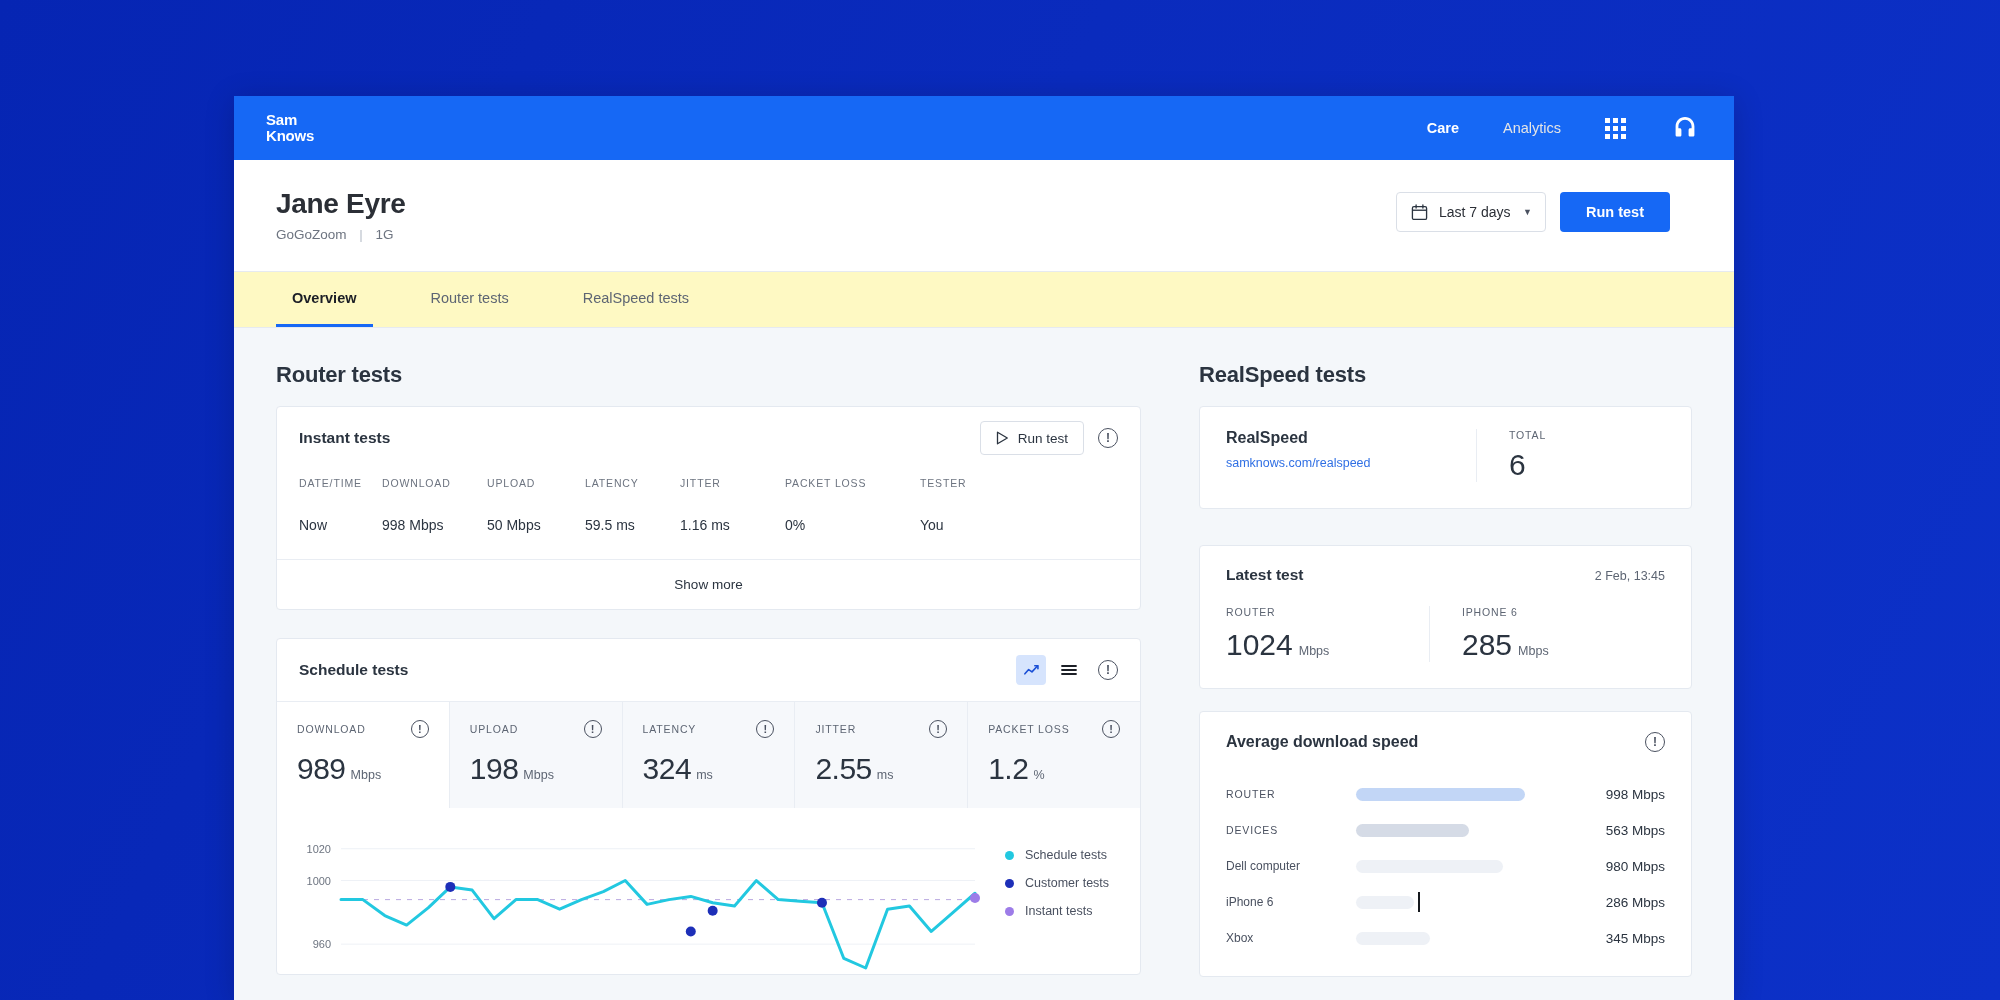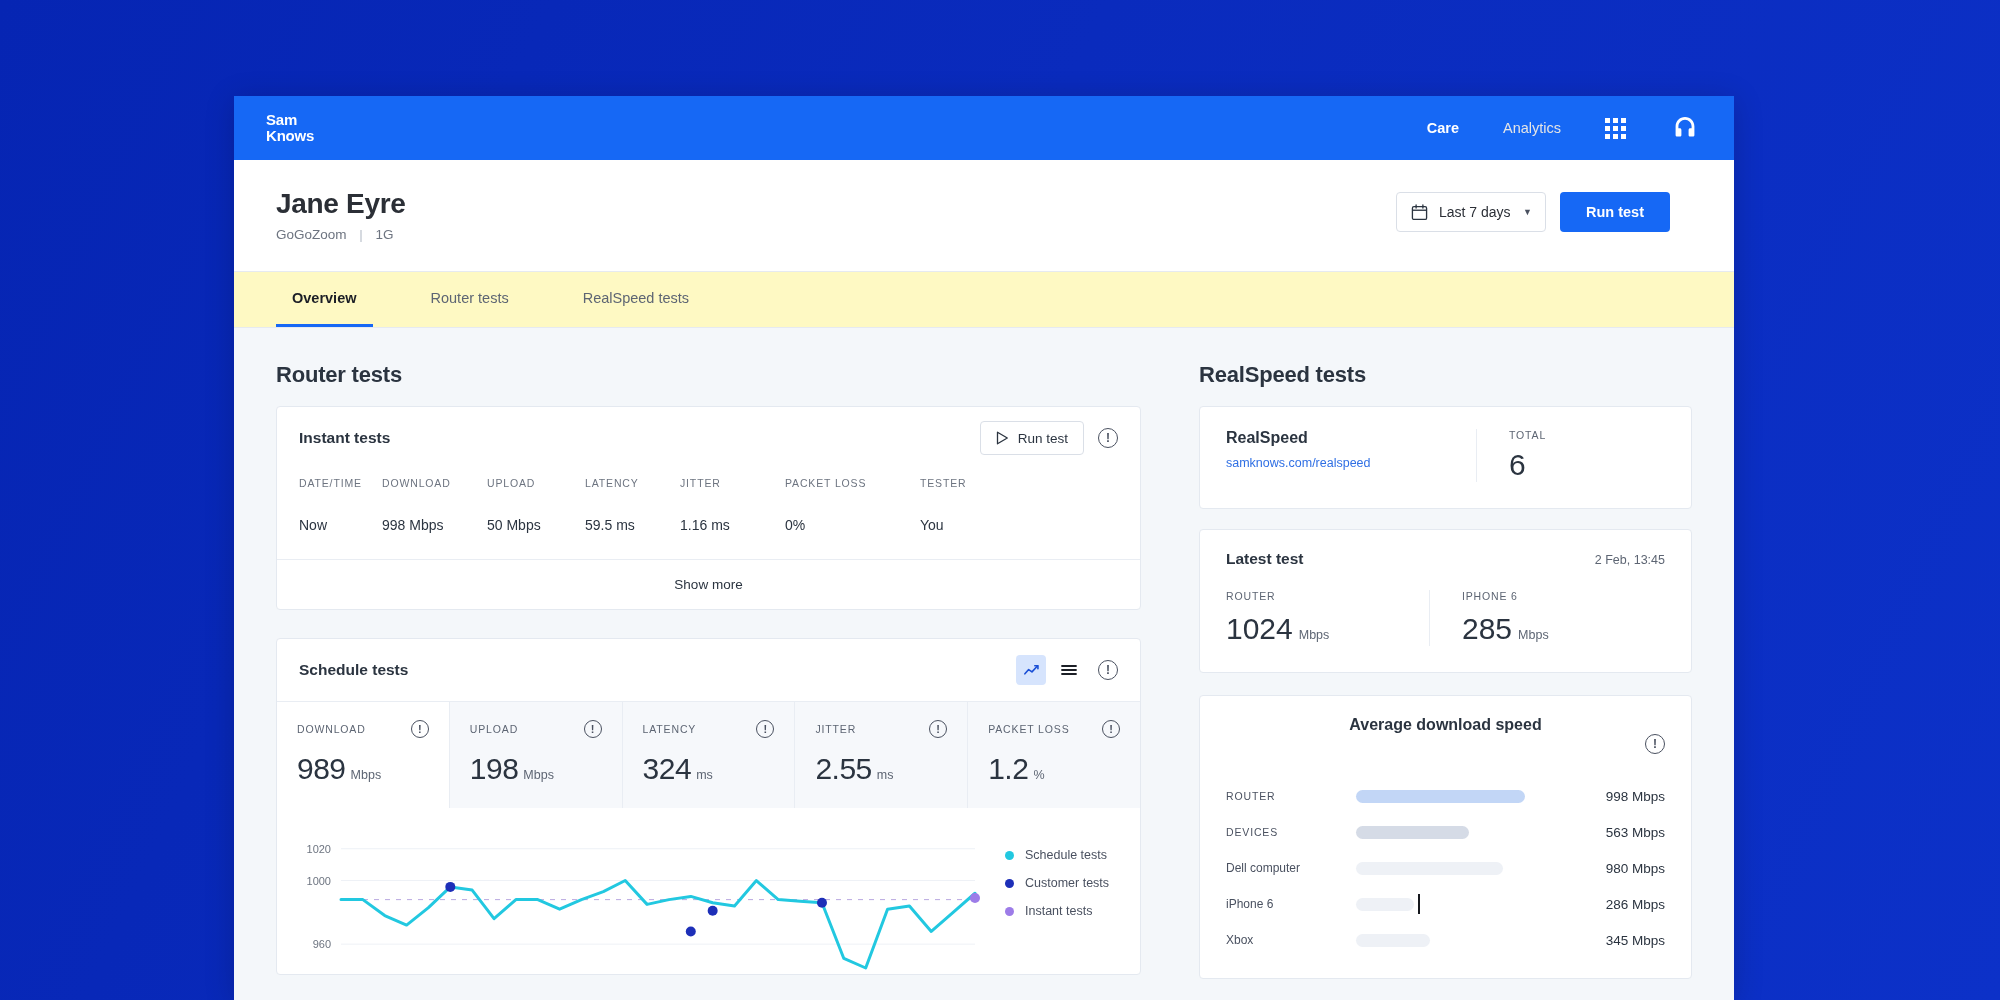--- a/index.html
+++ b/index.html
@@ -159,33 +159,33 @@
   
   .rs-card { padding: 0; }
   .rs-split { display: flex; padding: 22px 26px 26px 26px; }
   .rs-left { width: 250px; }
   .rs-left .t { font-size: 16px; color: #2b3440; font-weight: bold; }
   .rs-left .link { margin-top: 9px; font-size: 12.5px; color: #2f6fe4; cursor: pointer; }
   .rs-right { border-left: 1px solid #e9edf3; padding-left: 32px; }
   .rs-right .lbl { font-size: 10.5px; color: #5d6573; letter-spacing: .85px; }
   .rs-right .big { margin-top: 7px; font-size: 30px; color: #2b3440; }
 
-  .card.latest { margin-top: 20px; padding: 20px 26px 26px 26px; }
+  .card.latest { margin-top: 36px; padding: 20px 26px 26px 26px; }
   .latest-head { display: flex; align-items: baseline; }
   .latest-head h3 { font-size: 15.5px; font-weight: bold; color: #2b3440; }
   .latest-head .time { margin-left: auto; font-size: 12.5px; color: #5d6573; }
   .latest-body { display: flex; margin-top: 22px; }
   .latest-cell { flex: 1; }
   .latest-cell + .latest-cell { border-left: 1px solid #e9edf3; padding-left: 32px; }
   .latest-cell .lbl { font-size: 10.5px; color: #5d6573; letter-spacing: .85px; }
   .latest-cell .big { margin-top: 10px; font-size: 30px; color: #2b3440; }
   .latest-cell .big .unit { font-size: 12.5px; color: #5d6573; margin-left: 6px; }
 
   .card.avg { margin-top: 22px; padding: 20px 26px 20px 26px; }
-  .avg-head { display: flex; align-items: center; flex-direction: column; }
+  .avg-head { display: flex; align-items: center; }
   .avg-head h3 { font-size: 16px; font-weight: bold; color: #2b3440; }
   .avg-head .icon-info { margin-left: auto; }
   .avg-rows { margin-top: 24px; }
   .avg-row { display: flex; align-items: center; height: 36px; }
   .avg-row .name { width: 130px; font-size: 12px; color: #4a5160; }
   .avg-row.primary .name { font-size: 10.5px; letter-spacing: .85px; color: #4a5160; }
   .avg-row .bar-track { flex: 1; position: relative; height: 13px; }
   .avg-row .bar { height: 13px; border-radius: 7px; }
   .avg-row .val { width: 108px; text-align: right; font-size: 13.5px; color: #2b3440; }
   .cursor-caret { position: absolute; width: 2px; height: 20px; background: #15181d; top: -4px; }

